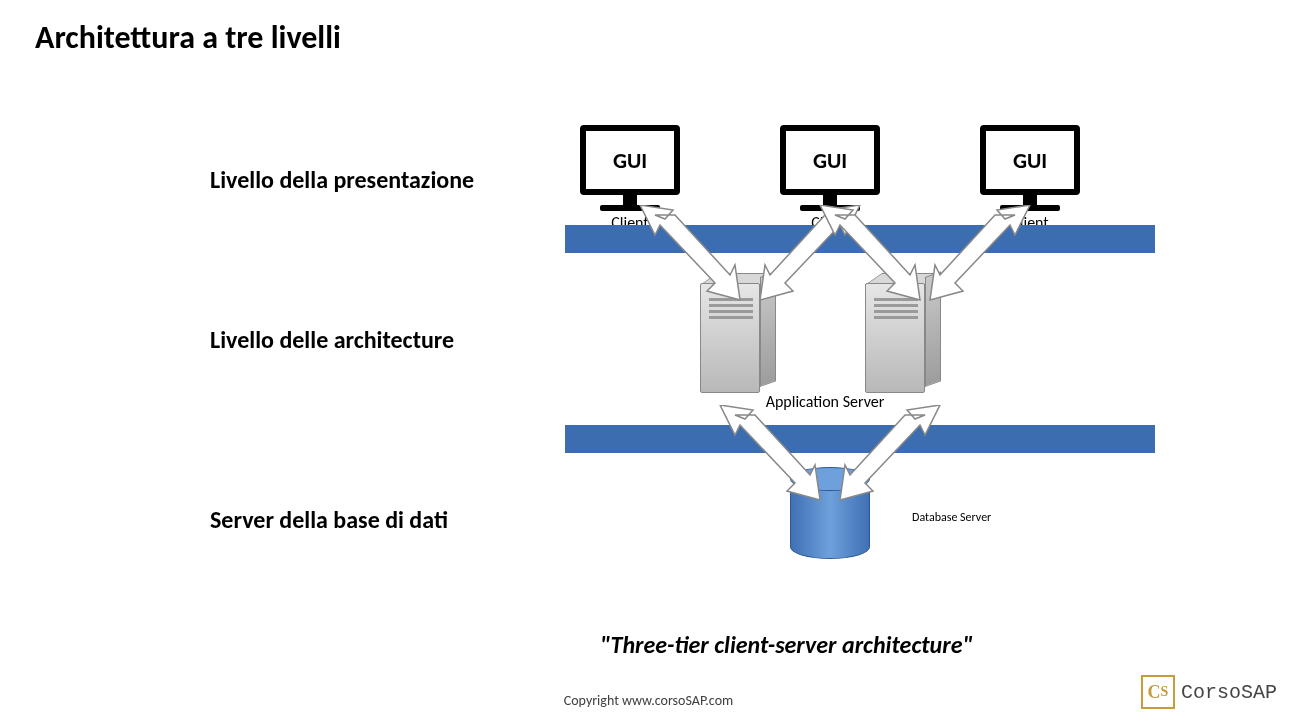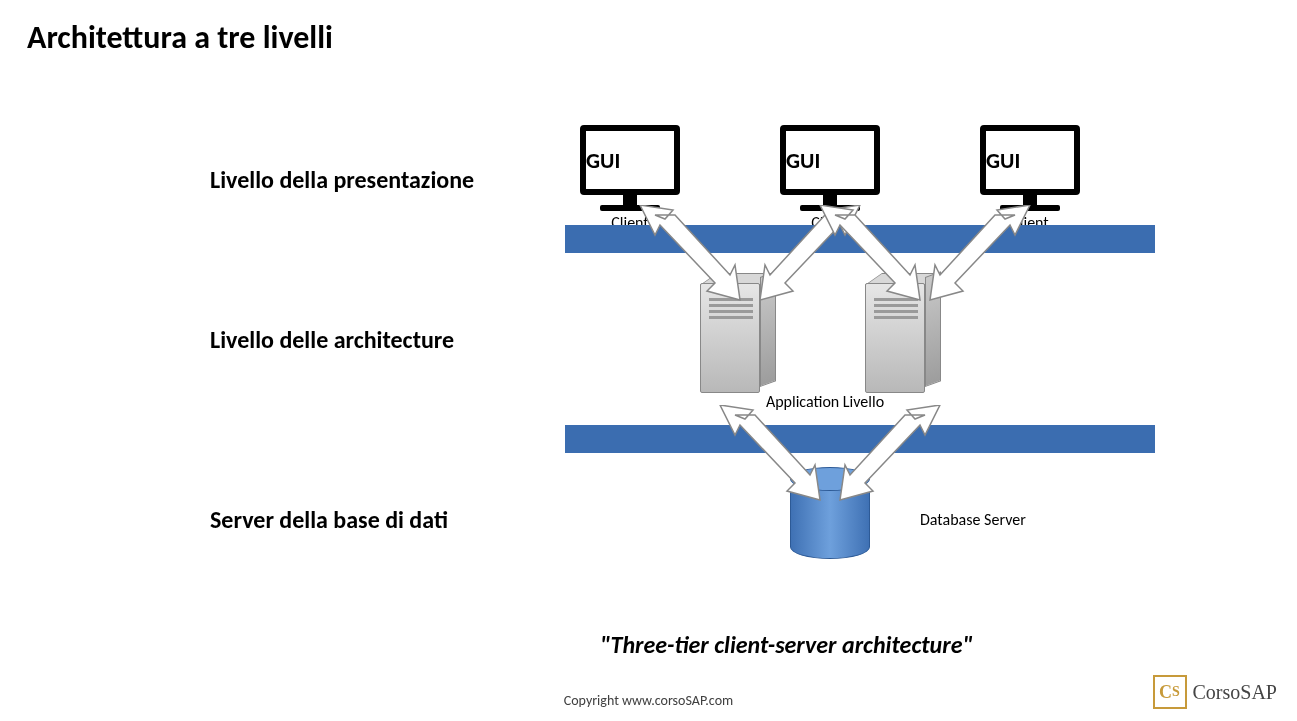--- a/index.html
+++ b/index.html
@@ -7,21 +7,21 @@
     width: 1297px;
     height: 721px;
     font-family: Calibri, Arial, sans-serif;
     background: #fff;
     position: relative;
     overflow: hidden;
   }
   .title {
     position: absolute;
     top: 18px;
-    left: 27px;
+    left: 35px;
     font-size: 32px;
     font-weight: 700;
     color: #000;
   }
   .tier-label {
     position: absolute;
     font-size: 24px;
     font-weight: 700;
     color: #000;
   }
@@ -44,20 +44,21 @@
     text-align: center;
   }
   .client .monitor {
     width: 100px;
     height: 70px;
     border: 6px solid #000;
     border-radius: 4px;
     margin: 0 auto;
     display: flex;
     align-items: center;
+    justify-content: center;
     font-size: 22px;
     font-weight: 700;
   }
   .client .stand {
     width: 14px; height: 10px; background:#000; margin: 0 auto;
   }
   .client .base {
     width: 60px; height: 6px; background:#000; margin: 0 auto; border-radius: 2px;
   }
   .client .caption {
@@ -144,22 +145,22 @@
   .db .lid {
     width: 80px; height: 24px;
     background: #6ea0dc;
     border: 1px solid #2d5a96;
     border-radius: 50%;
     position: absolute; top: 2px;
   }
   .db-label {
     position: absolute;
     top: 385px;
-    left: 355px;
-    font-size: 16px;
+    left: 347px;
+    font-size: 12px;
   }
 
   
   .arrow {
     position: absolute;
     z-index: 2;
   }
 
   .caption-en {
     position: absolute;
@@ -189,21 +190,21 @@
   }
   .logo-box {
     width: 34px; height: 34px;
     border: 2px solid #c79a3a;
     display: flex; align-items:center; justify-content:center;
     font-size: 18px; font-weight:700; color:#c79a3a;
     font-family: Georgia, serif;
   }
   .logo-box sub { font-size: 14px; vertical-align: sub; }
   .logo-text {
-    font-size: 20px; color:#444; font-family: Liberation Serif, serif;
+    font-size: 20px; color:#444; font-family: Liberation Mono, monospace;
   }
 </style>
 </head>
 <body>
 
 <div class="title">Architettura a tre livelli</div>
 
 <div class="tier-label t1">Livello della presentazione</div>
 <div class="tier-label t2">Livello delle architecture</div>
 <div class="tier-label t3">Server della base di dati</div>
@@ -267,21 +268,21 @@
       <div class="side"></div>
       <div class="body">
         <div class="vents">
           <div></div>
           <div></div>
           <div></div>
           <div></div>
         </div>
       </div>
   </div>
-  <div class="app-label">Application Livello</div>
+  <div class="app-label">Application Server</div>
 
   <div class="bar b2"></div>
 
   <svg class="arrow" style="left:150px; top:280px;" width="110" height="100" viewBox="0 0 110 100">
     <polygon points="20,10 40,10 95,70 100,60 105,95 72,86 80,78 25,20 20,30 5,0 38,5 30,14" fill="#fff" stroke="#888" stroke-width="1.5"></polygon>
   </svg>
   <svg class="arrow" style="left:270px; top:280px;" width="110" height="100" viewBox="0 0 110 100">
     <polygon points="90,10 70,10 15,70 10,60 5,95 38,86 30,78 85,20 90,30 105,0 72,5 80,14" fill="#fff" stroke="#888" stroke-width="1.5"></polygon>
   </svg>
 

